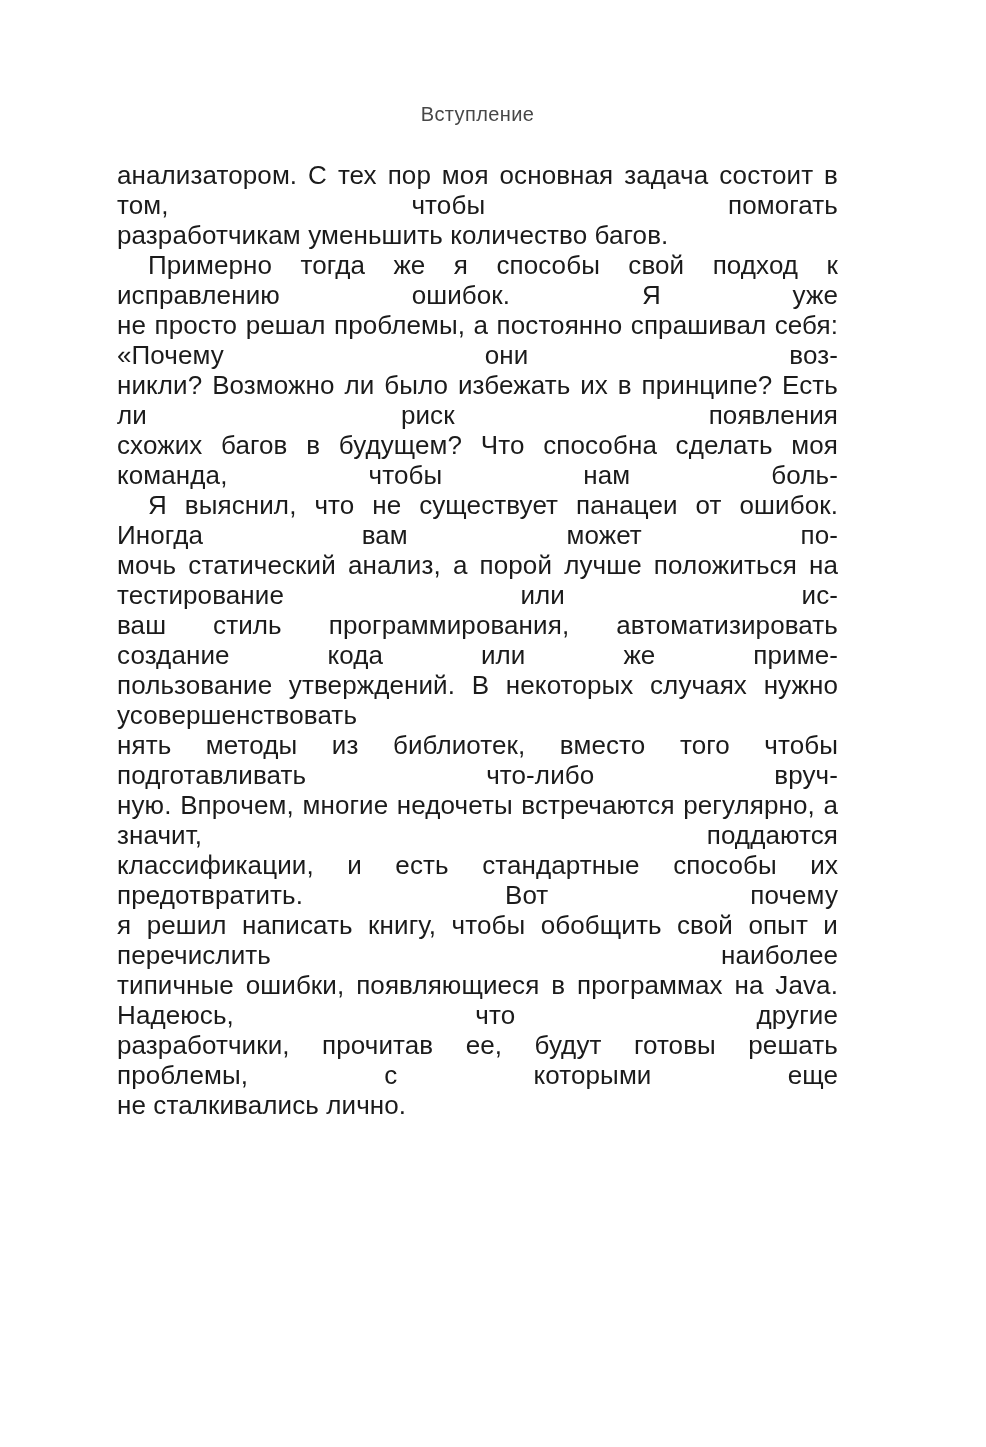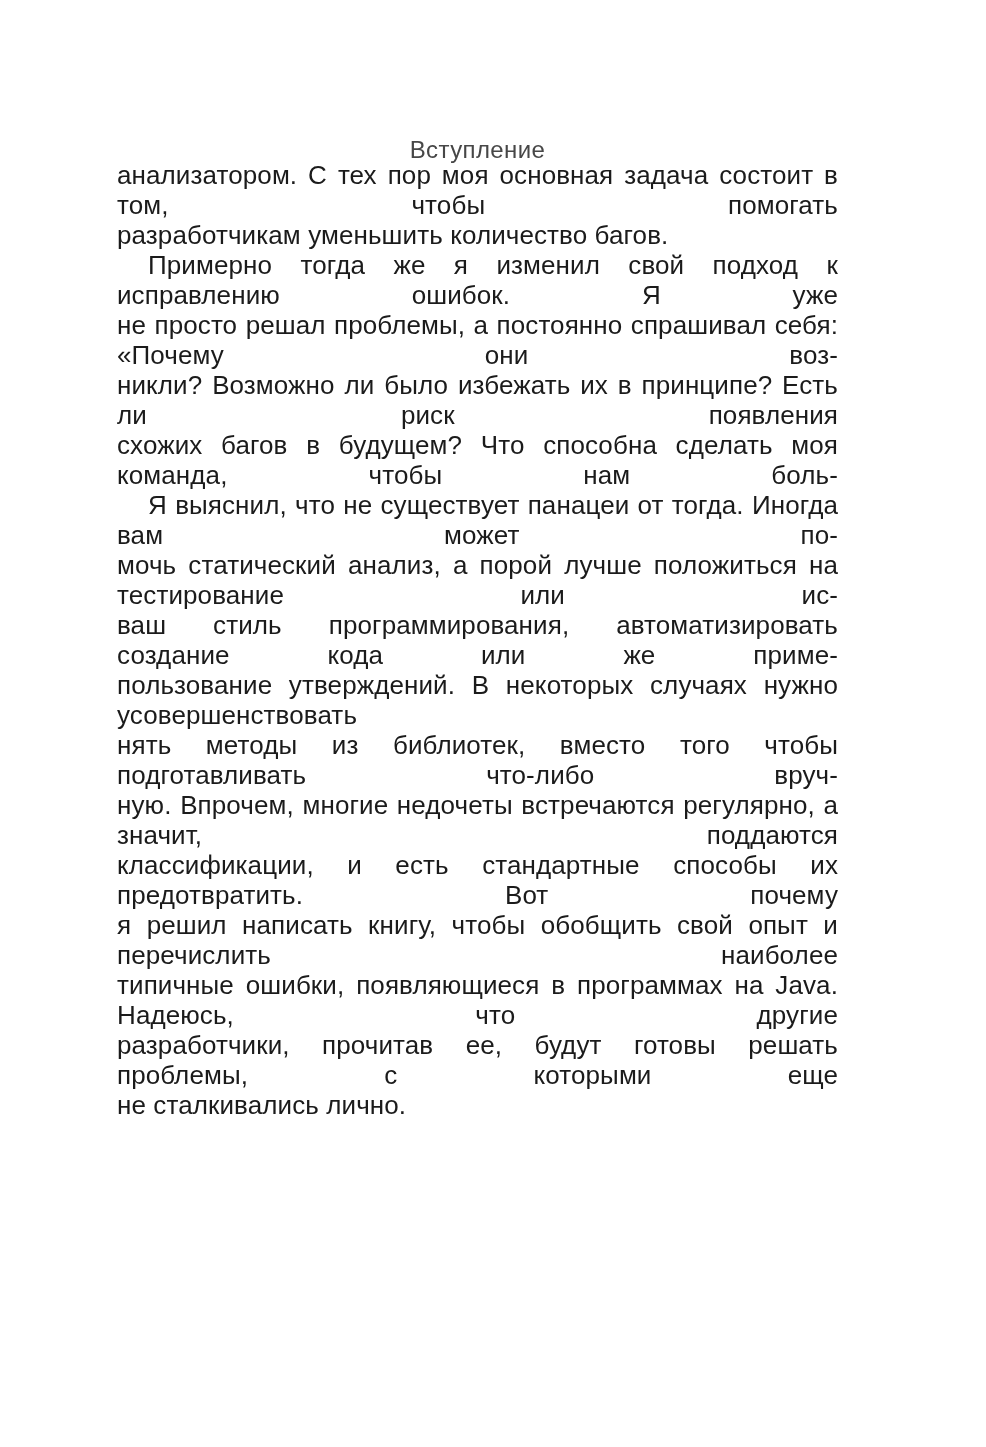--- a/index.html
+++ b/index.html
@@ -14,26 +14,25 @@
     background: var(--background, #ffffff);
     font-family: "Liberation Sans", sans-serif;
     overflow: hidden;
   }
   .running-head {
     position: absolute;
     top: 101px;
     left: 117px;
     width: 721px;
     text-align: center;
-    font-size: 24px;
+    font-size: 20px;
     line-height: 26px;
     font-weight: 400;
     letter-spacing: 0.4px;
     color: var(--running_head, #474747);
-    margin-top: 36px;
   }
   .body-text {
     position: absolute;
     top: 160px;
     left: 117px;
     width: 721px;
     font-size: 26px;
     line-height: 30px;
     color: var(--text, #1b1b1b);
     letter-spacing: 0.1px;
@@ -58,26 +57,26 @@
 
 <div class="page">
 
   <div class="running-head">Вступление</div>
 
   <div class="body-text">
 
     <div class="jl">анализатором. С тех пор моя основная задача состоит в том, чтобы помогать</div>
     <div class="ll">разработчикам уменьшить количество багов.</div>
 
-    <div class="jl ind">Примерно тогда же я изменил свой подход к исправлению ошибок. Я уже</div>
+    <div class="jl ind">Примерно тогда же я способы свой подход к исправлению ошибок. Я уже</div>
     <div class="jl">не просто решал проблемы, а постоянно спрашивал себя: «Почему они воз-</div>
     <div class="jl">никли? Возможно ли было избежать их в принципе? Есть ли риск появления</div>
     <div class="jl">схожих багов в будущем? Что способна сделать моя команда, чтобы нам боль-</div>
 
-    <div class="jl ind">Я выяснил, что не существует панацеи от тогда. Иногда вам может по-</div>
+    <div class="jl ind">Я выяснил, что не существует панацеи от ошибок. Иногда вам может по-</div>
     <div class="jl">мочь статический анализ, а порой лучше положиться на тестирование или ис-</div>
     <div class="jl">ваш стиль программирования, автоматизировать создание кода или же приме-</div>
     <div class="jl">пользование утверждений. В некоторых случаях нужно усовершенствовать</div>
     <div class="jl">нять методы из библиотек, вместо того чтобы подготавливать что-либо вруч-</div>
     <div class="jl">ную. Впрочем, многие недочеты встречаются регулярно, а значит, поддаются</div>
     <div class="jl">классификации, и есть стандартные способы их предотвратить. Вот почему</div>
     <div class="jl">я решил написать книгу, чтобы обобщить свой опыт и перечислить наиболее</div>
     <div class="jl">типичные ошибки, появляющиеся в программах на Java. Надеюсь, что другие</div>
     <div class="jl">разработчики, прочитав ее, будут готовы решать проблемы, с которыми еще</div>
     <div class="ll">не сталкивались лично.</div>

